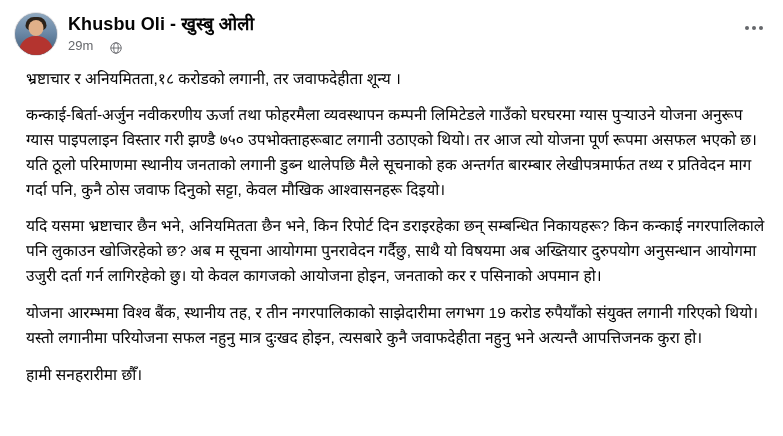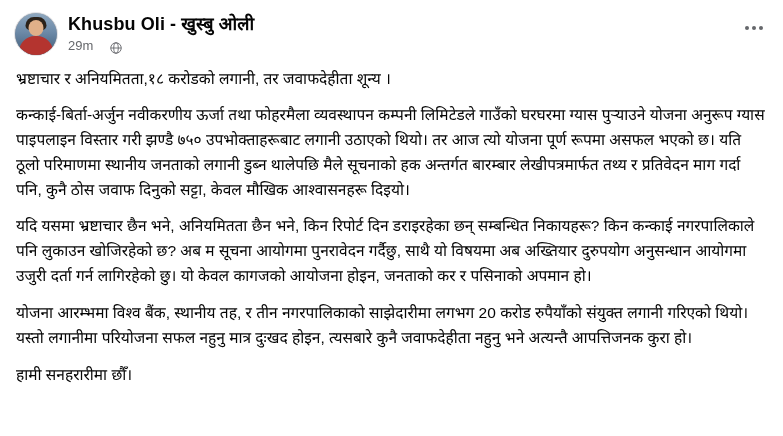--- a/index.html
+++ b/index.html
@@ -117,21 +117,21 @@
     cursor: pointer;
   }
   .menu-button span {
     width: 4px;
     height: 4px;
     border-radius: 50%;
     background: #65676b;
     display: block;
   }
   .post-body {
-    padding: 6px 16px 10px 16px;
+    padding: 6px 16px 10px 26px;
     font-size: 15.5px;
     line-height: 25px;
     color: #050505;
   }
   .para {
     margin: 0 0 11px 0;
     text-align: left;
   }
   .para:last-child {
     margin-bottom: 0;
@@ -172,17 +172,17 @@
       <span></span>
       <span></span>
       <span></span>
     </div>
   </div>
 
   <div class="post-body">
     <p class="para">भ्रष्टाचार र अनियमितता,१८ करोडको लगानी, तर जवाफदेहीता शून्य ।</p>
     <p class="para">कन्काई-बिर्ता-अर्जुन नवीकरणीय ऊर्जा तथा फोहरमैला व्यवस्थापन कम्पनी लिमिटेडले गाउँको घरघरमा ग्यास पुर्‍याउने योजना अनुरूप ग्यास पाइपलाइन विस्तार गरी झण्डै ७५० उपभोक्ताहरूबाट लगानी उठाएको थियो। तर आज त्यो योजना पूर्ण रूपमा असफल भएको छ। यति ठूलो परिमाणमा स्थानीय जनताको लगानी डुब्न थालेपछि मैले सूचनाको हक अन्तर्गत बारम्बार लेखीपत्रमार्फत तथ्य र प्रतिवेदन माग गर्दा पनि, कुनै ठोस जवाफ दिनुको सट्टा, केवल मौखिक आश्वासनहरू दिइयो।</p>
     <p class="para block">यदि यसमा भ्रष्टाचार छैन भने, अनियमितता छैन भने, किन रिपोर्ट दिन डराइरहेका छन् सम्बन्धित निकायहरू? किन कन्काई नगरपालिकाले पनि लुकाउन खोजिरहेको छ? अब म सूचना आयोगमा पुनरावेदन गर्दैछु, साथै यो विषयमा अब अख्तियार दुरुपयोग अनुसन्धान आयोगमा उजुरी दर्ता गर्न लागिरहेको छु। यो केवल कागजको आयोजना होइन, जनताको कर र पसिनाको अपमान हो।</p>
-    <p class="para block">योजना आरम्भमा विश्व बैंक, स्थानीय तह, र तीन नगरपालिकाको साझेदारीमा लगभग 20 करोड रुपैयाँको संयुक्त लगानी गरिएको थियो। यस्तो लगानीमा परियोजना सफल नहुनु मात्र दुःखद होइन, त्यसबारे कुनै जवाफदेहीता नहुनु भने अत्यन्तै आपत्तिजनक कुरा हो।</p>
+    <p class="para block">योजना आरम्भमा विश्व बैंक, स्थानीय तह, र तीन नगरपालिकाको साझेदारीमा लगभग 19 करोड रुपैयाँको संयुक्त लगानी गरिएको थियो। यस्तो लगानीमा परियोजना सफल नहुनु मात्र दुःखद होइन, त्यसबारे कुनै जवाफदेहीता नहुनु भने अत्यन्तै आपत्तिजनक कुरा हो।</p>
     <p class="para tight">हामी सनहरारीमा छौँ।</p>
   </div>
 
 </div>
 
 </body></html>

